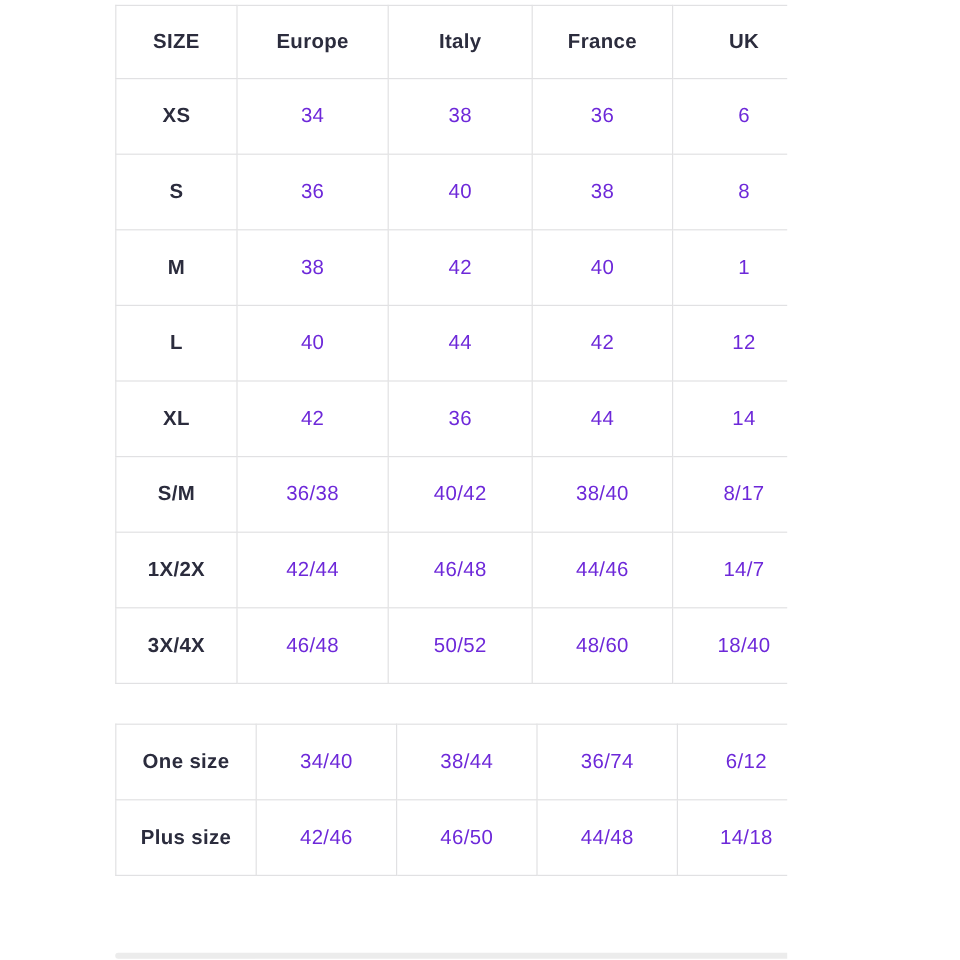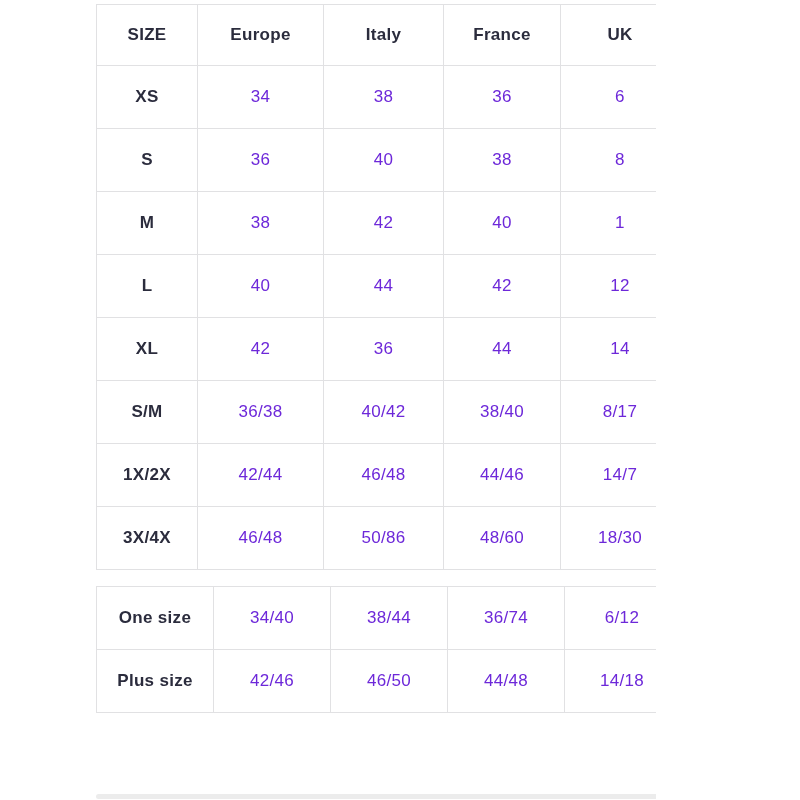--- a/index.html
+++ b/index.html
@@ -44,21 +44,21 @@
   }
   th {
     font-weight: 700;
     color: #2b2c3d;
   }
   td {
     font-weight: 400;
     color: #6d28d9;
   }
   .special-table {
-    margin-top: 16px;
+    margin-top: 33px;
   }
   .h-scrollbar {
     position: absolute;
     left: 96px;
     top: 794px;
     width: 699px;
     height: 5px;
     background: #ececec;
     border-radius: 3px;
   }
@@ -132,23 +132,23 @@
           <tr>
             <th>1X/2X</th>
             <td>42/44</td>
             <td>46/48</td>
             <td>44/46</td>
             <td>14/7</td>
           </tr>
           <tr>
             <th>3X/4X</th>
             <td>46/48</td>
-            <td>50/86</td>
+            <td>50/52</td>
             <td>48/60</td>
-            <td>18/30</td>
+            <td>18/40</td>
           </tr>
         </tbody>
     </table>
 
     <table class="special-table">
       <colgroup>
         <col style="width:117px">
         <col style="width:117px">
         <col style="width:117px">
         <col style="width:117px">

